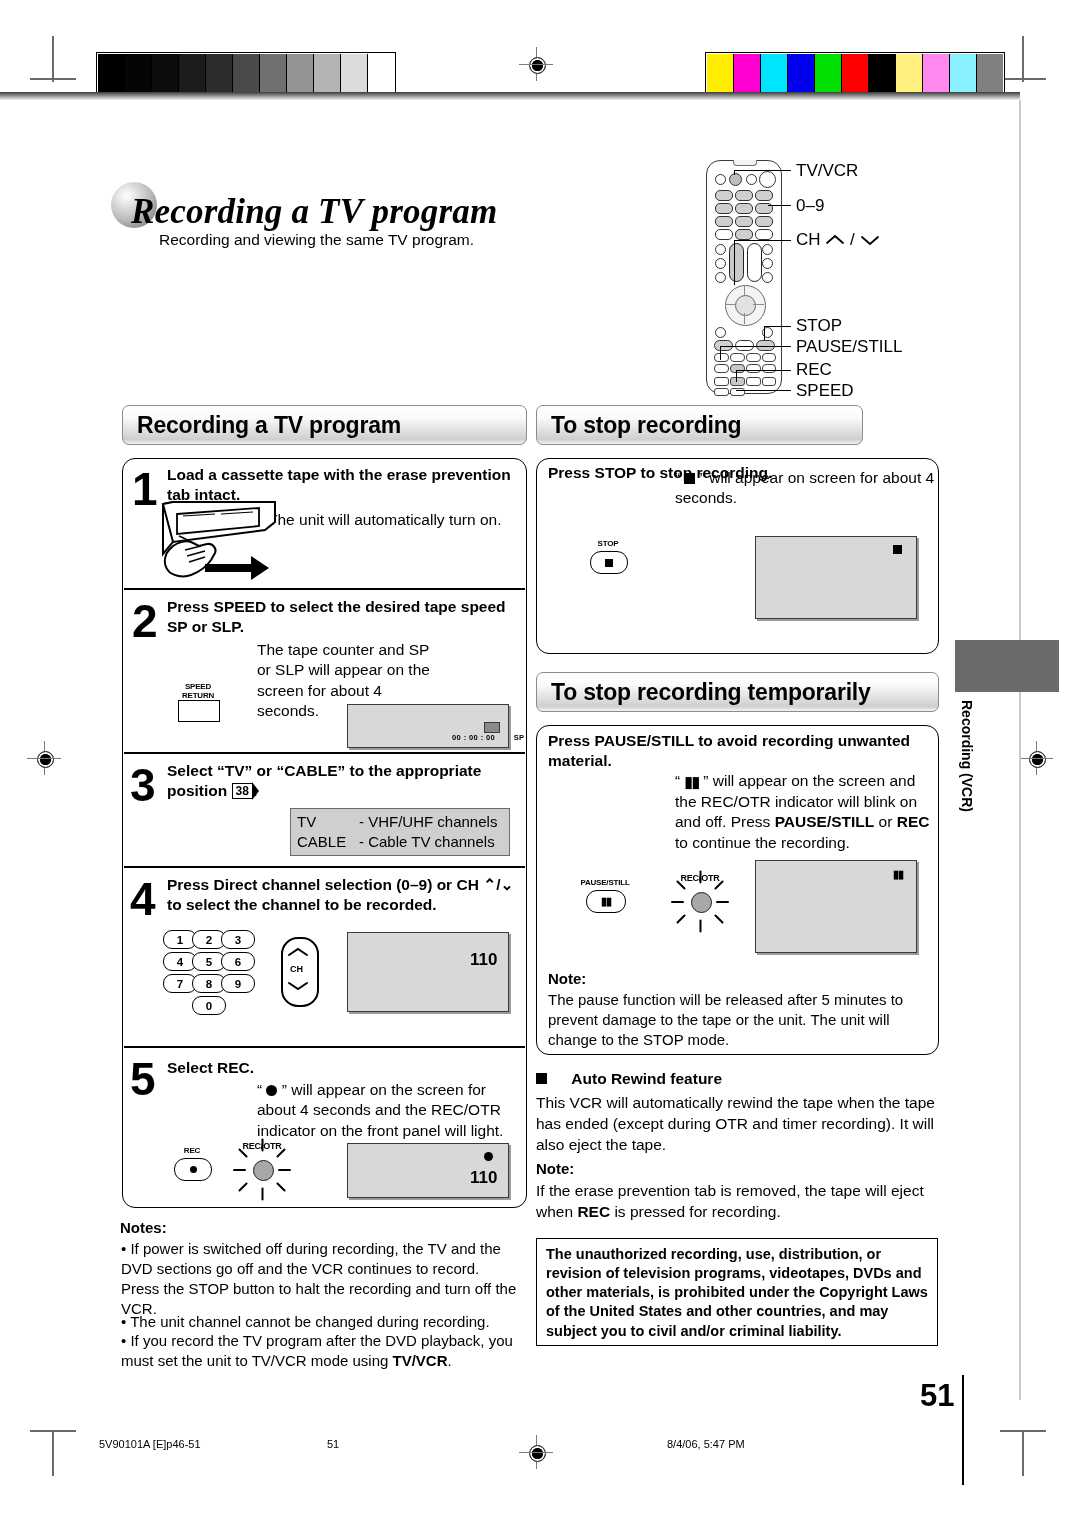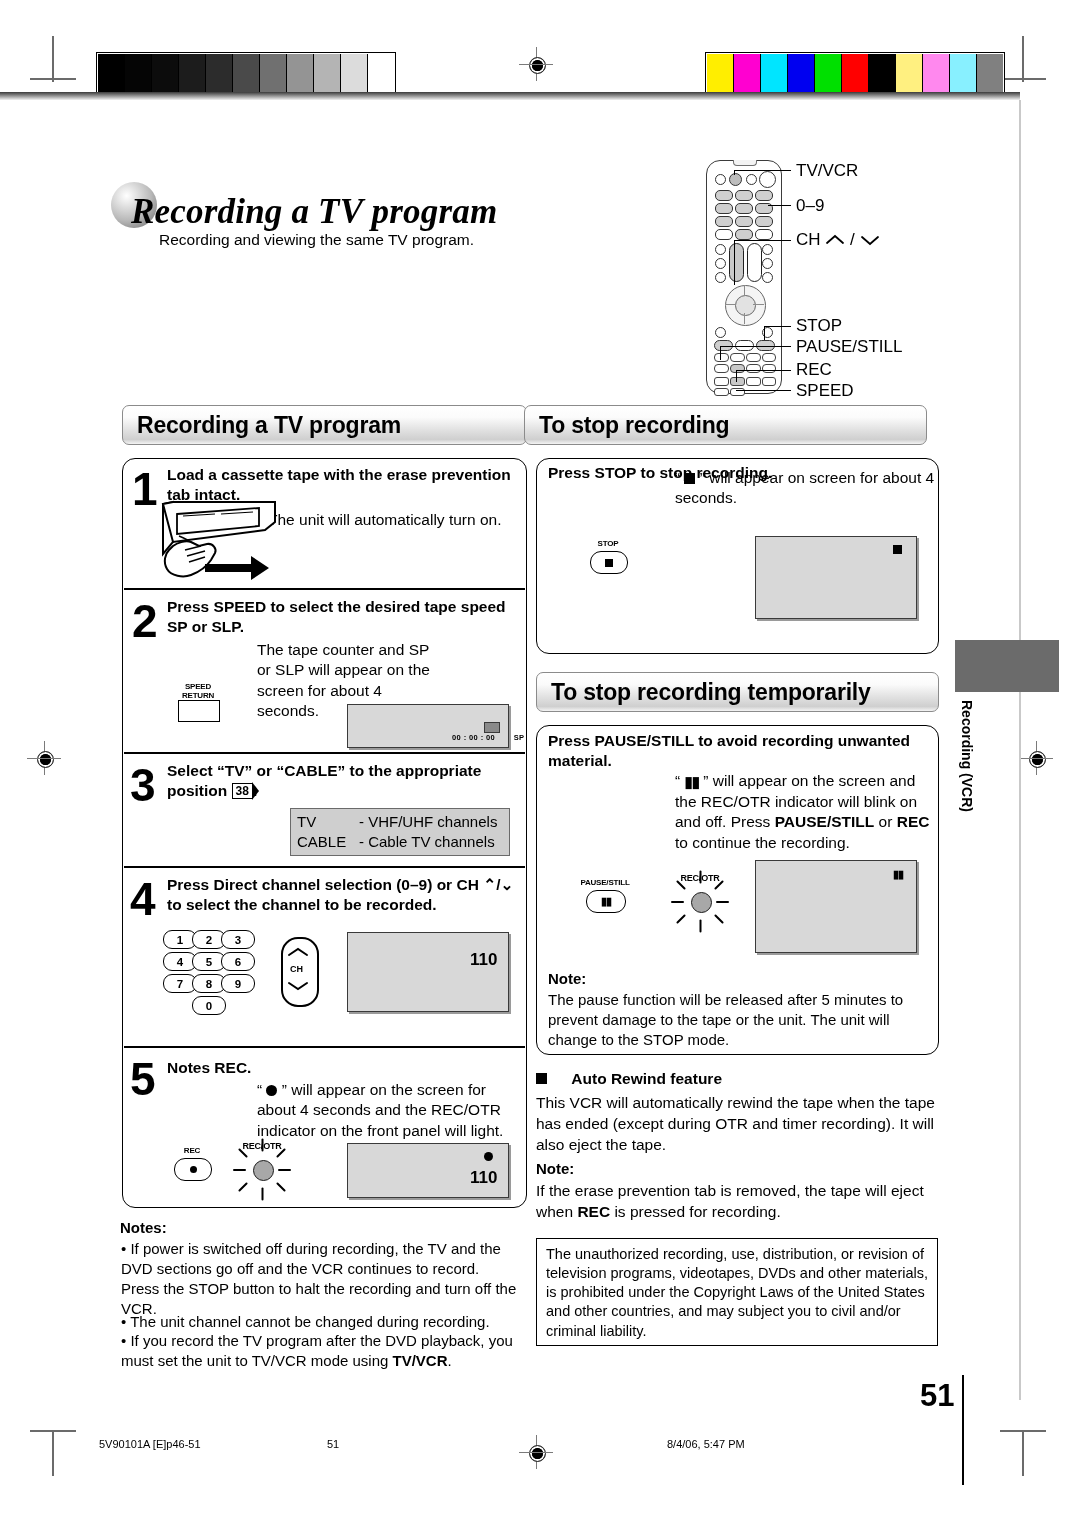--- a/index.html
+++ b/index.html
@@ -331,21 +331,21 @@
       <path d="M2 9 L11 3 L20 9" fill="none" stroke="#000" stroke-width="2" stroke-linecap="round"></path>
     </svg>
   <div class="chtxt" style="left:290px;top:964px;">CH</div>
   <svg style="position:absolute;left:287px;top:980px;" width="22" height="12" viewBox="0 0 22 12">
       <path d="M2 3 L11 9 L20 3" fill="none" stroke="#000" stroke-width="2" stroke-linecap="round"></path>
     </svg>
   <div class="screen" style="left:347px;top:932px;width:162px;height:80px;"></div>
   <div class="scrtxt" style="left:470px;top:950px;font-size:17px;">110</div>
 
   <div class="stepnum" style="left:130px;top:1056px;">5</div>
-  <div class="steptitle" style="left:167px;top:1058px;width:348px;">Notes REC.</div>
+  <div class="steptitle" style="left:167px;top:1058px;width:348px;">Select REC.</div>
   <div class="body" style="left:257px;top:1080px;width:250px;">
     <span>“</span>
     <span class="dotg"></span>
     <span>” will appear on the screen for about 4 seconds and the REC/OTR indicator on the front panel will light.</span>
   </div>
 
   <div class="keycap" style="left:174px;top:1158px;width:36px;height:21px;border-radius:11px;">
     <span style="width:7px;height:7px;border-radius:50%;background:#000;display:block;"></span>
   </div>
   <div class="keylabel" style="left:147px;top:1146px;">REC</div>
@@ -371,21 +371,21 @@
   </div>
   <div class="bodyc" style="left:121px;top:1239px;width:400px;">
     <span>•</span>
     <span style="display:inline">If power is switched off during recording, the TV and the DVD sections go off and the VCR continues to record. Press the STOP button to halt the recording and turn off the VCR.</span>
   </div>
   <div class="bodyc" style="left:121px;top:1331px;width:400px;">
     <span>•</span>
     <span style="display:inline">If you record the TV program after the DVD playback, you must set the unit to TV/VCR mode using </span><b>TV/VCR</b><span>.</span>
   </div>
 
-  <div class="sechead" style="left:524px;top:405px;width:403px;">
+  <div class="sechead" style="left:536px;top:405px;width:327px;">
     <span>To stop recording</span>
   </div>
   <div class="panel" style="left:536px;top:458px;width:403px;height:196px;"></div>
   <div style="position:absolute;left:548px;top:464px;font-size:15.5px;font-weight:bold;">Press STOP to stop recording.</div>
   <div class="body" style="left:675px;top:468px;width:262px;">
     <span>“</span>
     <span class="sq"></span>
     <span>” will appear on screen for about 4 seconds.</span>
   </div>
   <div class="keycap" style="left:590px;top:551px;width:36px;height:21px;border-radius:11px;">
@@ -429,21 +429,21 @@
     <span style="display:inline-block;width:11px;height:11px;background:#000;vertical-align:0px;"></span>
     <span style="margin-left:20px">Auto Rewind feature</span>
   </div>
   <div class="bodyc" style="left:536px;top:1092px;width:402px;font-size:15.5px;line-height:1.37;">This VCR will automatically rewind the tape when the tape has ended (except during OTR and timer recording). It will also eject the tape.</div>
   <div style="position:absolute;left:536px;top:1160px;font-size:15px;font-weight:bold;">Note:</div>
   <div class="bodyc" style="left:536px;top:1180px;width:402px;font-size:15.5px;line-height:1.37;">
     <span>If the erase prevention tab is removed, the tape will eject when </span><b>REC</b><span> is pressed for recording.</span>
   </div>
 
   <div class="boxnote" style="left:536px;top:1238px;width:402px;height:108px;"></div>
-  <div class="bodyc" style="left:546px;top:1245px;width:382px;font-size:14.5px;line-height:1.32;">The unauthorized recording, use, distribution, or revision of television programs, videotapes, DVDs and other materials, is prohibited under the Copyright Laws of the United States and other countries, and may subject you to civil and/or criminal liability.</div>
+  <div class="bodyc" style="left:546px;top:1245px;width:382px;font-size:14.5px;line-height:1.32;font-weight:bold;">The unauthorized recording, use, distribution, or revision of television programs, videotapes, DVDs and other materials, is prohibited under the Copyright Laws of the United States and other countries, and may subject you to civil and/or criminal liability.</div>
 
   <div class="sidetab" style="left:955px;top:640px;width:104px;height:52px;"></div>
   <div class="sidetabtxt" style="left:975px;top:700px;">Recording (VCR)</div>
 
   <div class="pageno" style="left:920px;top:1378px;">51</div>
   <div style="position:absolute;left:962px;top:1375px;width:2px;height:110px;background:#000;"></div>
 
   <div class="ftxt" style="left:99px;top:1438px;">5V90101A [E]p46-51</div>
   <div class="ftxt" style="left:327px;top:1438px;">51</div>
   <div class="ftxt" style="left:667px;top:1438px;">8/4/06, 5:47 PM</div>

